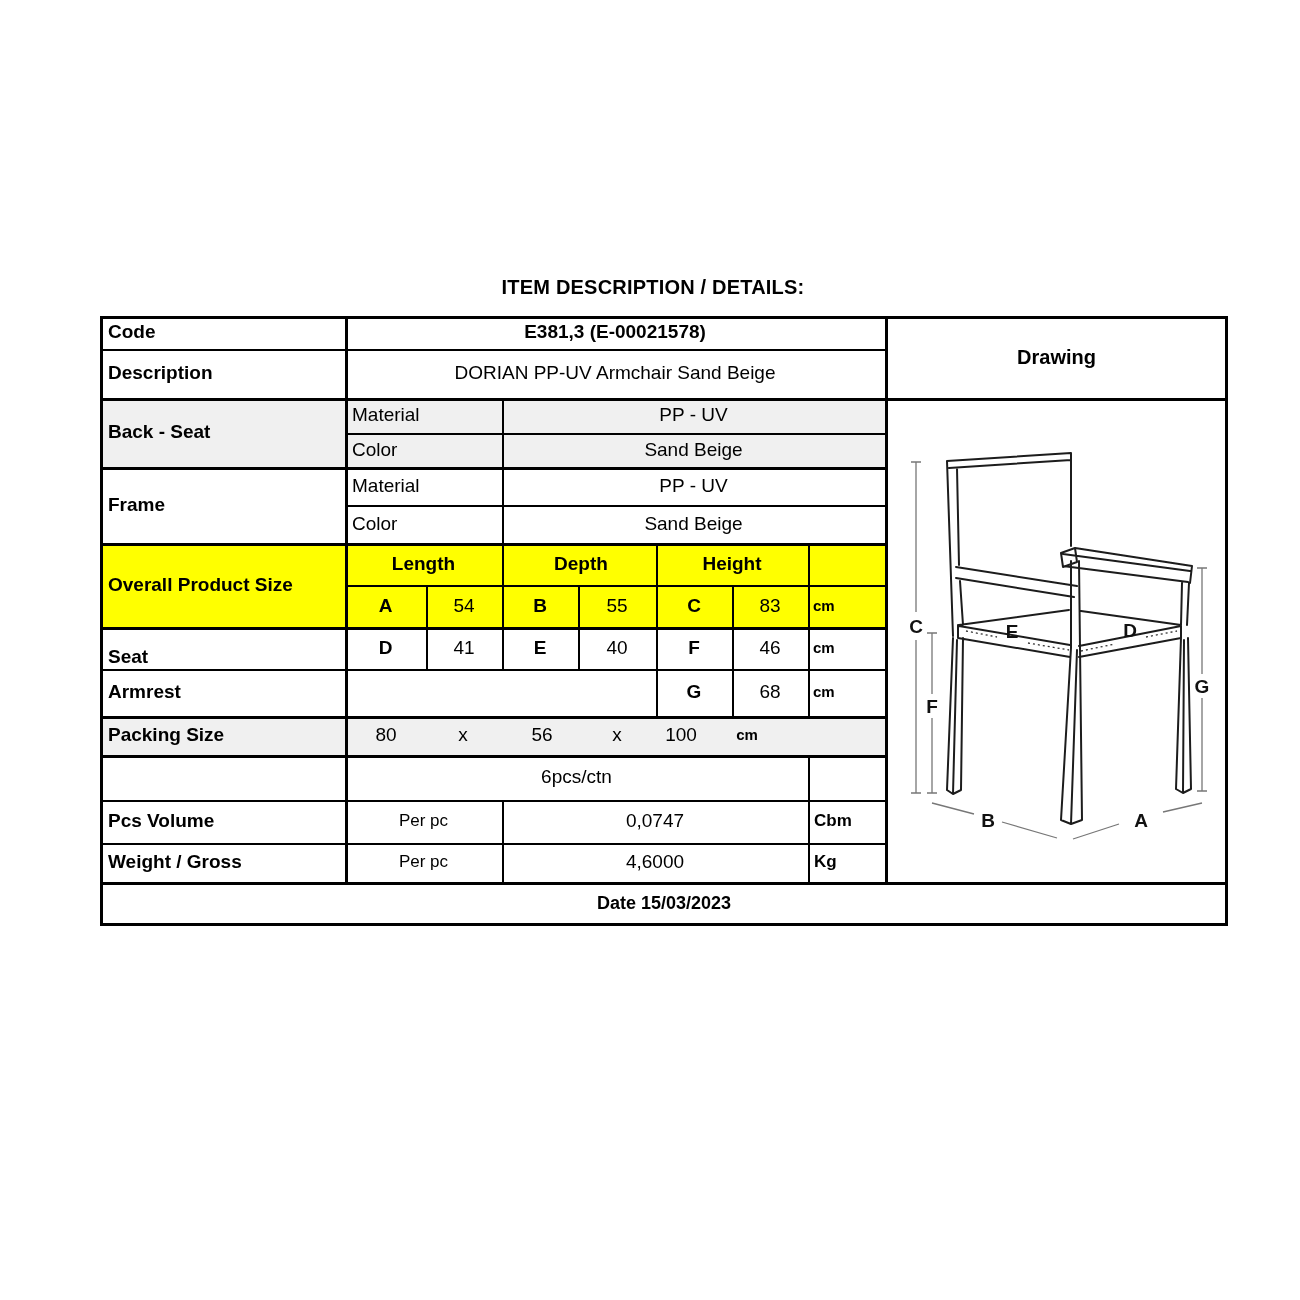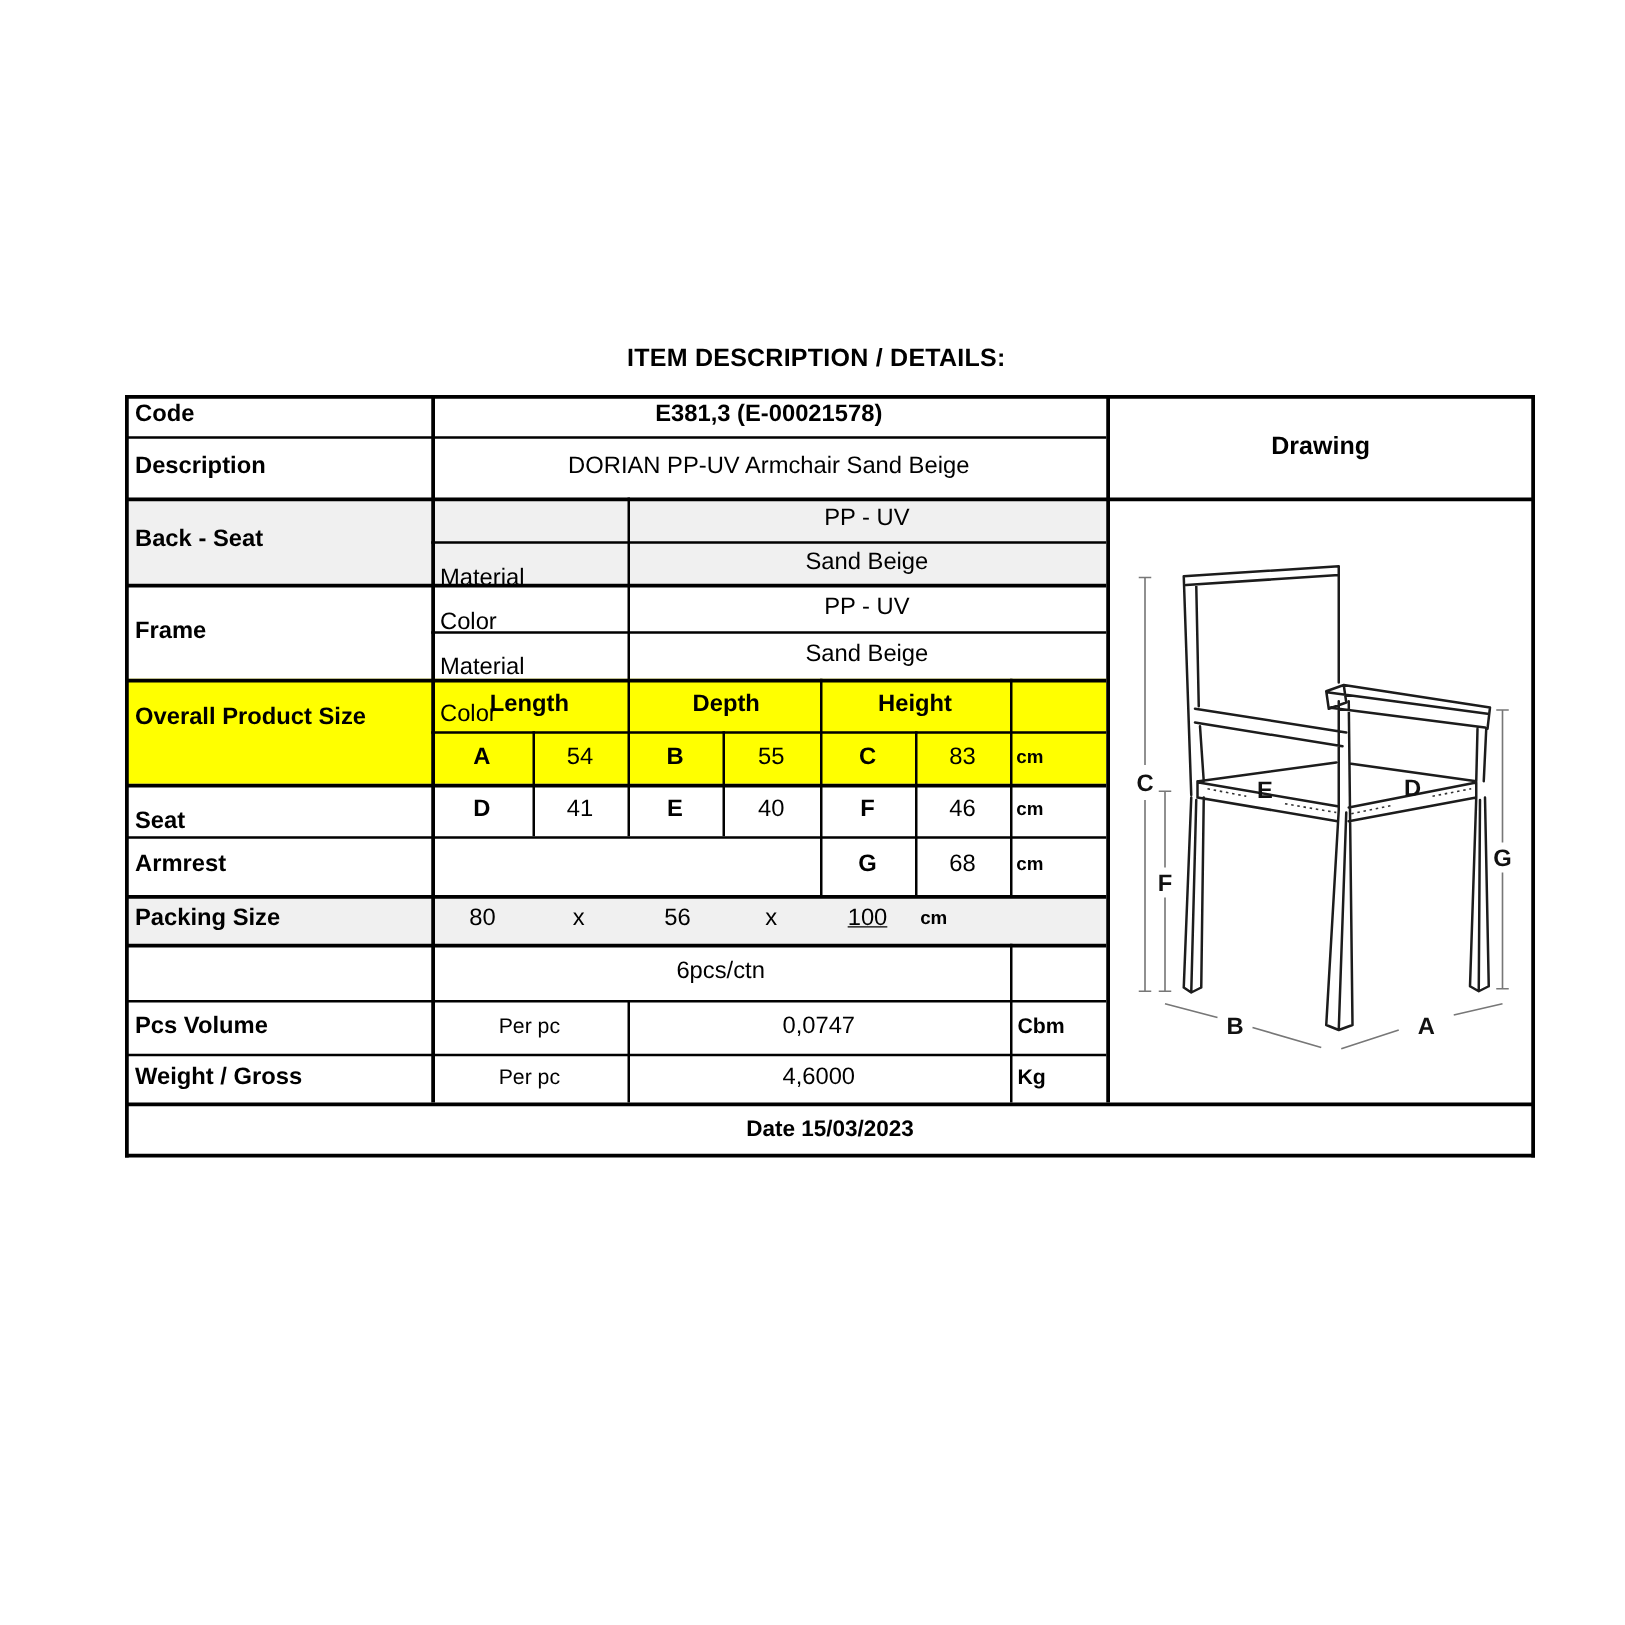--- a/index.html
+++ b/index.html
@@ -4,21 +4,21 @@
 <style>
   html,body{margin:0;padding:0;background:#ffffff;}
   .page{position:relative;width:1300px;height:1300px;background:#fff;
         font-family:"Liberation Sans",sans-serif;color:#000;overflow:hidden;}
   .title{position:absolute;left:0;top:276px;width:1306px;text-align:center;
          font-size:20px;font-weight:bold;letter-spacing:.2px;}
   .tbl{position:absolute;left:100px;top:316px;width:1128px;height:610px;}
   .cell{position:absolute;display:flex;align-items:center;box-sizing:border-box;
         font-size:19px;line-height:1.1;}
   .lab{font-weight:bold;padding-left:8px;}
-  .sub{padding-left:7px;margin-top:48px;}
+  .sub{padding-left:7px;}
   .ctr{justify-content:center;text-align:center;}
   .b{font-weight:bold;}
   .unit{font-weight:bold;font-size:15px;padding-left:5px;}
   .unit2{font-weight:bold;font-size:17px;padding-left:6px;}
   .per{font-weight:normal;font-size:17px;justify-content:center;}
   .bg{position:absolute;}
   .ln{position:absolute;background:#000;}
   .pkspan{position:absolute;top:0;height:100%;display:flex;align-items:center;
           transform:translateX(-50%);font-size:19px;}
   .pkunit{font-size:15px;font-weight:bold;}
@@ -50,21 +50,21 @@
     <div class="cell ctr" style="left:402px;top:82px;width:383px;height:35px;">PP - UV</div>
     <div class="cell sub" style="left:245px;top:117px;width:157px;height:34px;">Color</div>
     <div class="cell ctr" style="left:402px;top:117px;width:383px;height:34px;">Sand Beige</div>
 
     <div class="cell lab" style="left:0;top:151px;width:245px;height:76px;">Frame</div>
     <div class="cell sub" style="left:245px;top:151px;width:157px;height:38px;">Material</div>
     <div class="cell ctr" style="left:402px;top:151px;width:383px;height:38px;">PP - UV</div>
     <div class="cell sub" style="left:245px;top:189px;width:157px;height:38px;">Color</div>
     <div class="cell ctr" style="left:402px;top:189px;width:383px;height:38px;">Sand Beige</div>
 
-    <div class="cell lab" style="left:0;top:216px;width:245px;height:84px;">Overall Product Size</div>
+    <div class="cell lab" style="left:0;top:227px;width:245px;height:84px;">Overall Product Size</div>
     <div class="cell ctr b" style="left:245px;top:227px;width:157px;height:42px;">Length</div>
     <div class="cell ctr b" style="left:404px;top:227px;width:154px;height:42px;">Depth</div>
     <div class="cell ctr b" style="left:556px;top:227px;width:152px;height:42px;">Height</div>
     <div class="cell ctr b" style="left:245px;top:269px;width:81px;height:42px;">A</div>
     <div class="cell ctr" style="left:326px;top:269px;width:76px;height:42px;">54</div>
     <div class="cell ctr b" style="left:402px;top:269px;width:76px;height:42px;">B</div>
     <div class="cell ctr" style="left:478px;top:269px;width:78px;height:42px;">55</div>
     <div class="cell ctr b" style="left:556px;top:269px;width:76px;height:42px;">C</div>
     <div class="cell ctr" style="left:632px;top:269px;width:76px;height:42px;">83</div>
     <div class="cell unit" style="left:708px;top:269px;width:77px;height:42px;">cm</div>
@@ -82,21 +82,21 @@
     <div class="cell ctr b" style="left:556px;top:353px;width:76px;height:47px;">G</div>
     <div class="cell ctr" style="left:632px;top:353px;width:76px;height:47px;">68</div>
     <div class="cell unit" style="left:708px;top:353px;width:77px;height:47px;">cm</div>
 
     <div class="cell lab" style="left:0;top:400px;width:245px;height:39px;">Packing Size</div>
     <div class="cell" style="left:245px;top:400px;width:540px;height:39px;">
       <span class="pkspan" style="left:41px;">80</span>
       <span class="pkspan" style="left:118px;">x</span>
       <span class="pkspan" style="left:197px;">56</span>
       <span class="pkspan" style="left:272px;">x</span>
-      <span class="pkspan" style="left:349px;text-decoration:underline;">100</span>
+      <span class="pkspan" style="left:336px;">100</span>
       <span class="pkspan pkunit" style="left:402px;">cm</span>
     </div>
 
     <div class="cell ctr" style="left:245px;top:439px;width:463px;height:45px;">6pcs/ctn</div>
 
     <div class="cell lab" style="left:0;top:484px;width:245px;height:43px;border-radius:15px;">Pcs Volume</div>
     <div class="cell per" style="left:245px;top:484px;width:157px;height:43px;">Per pc</div>
     <div class="cell ctr" style="left:402px;top:484px;width:306px;height:43px;">0,0747</div>
     <div class="cell unit2" style="left:708px;top:484px;width:77px;height:43px;">Cbm</div>
 

